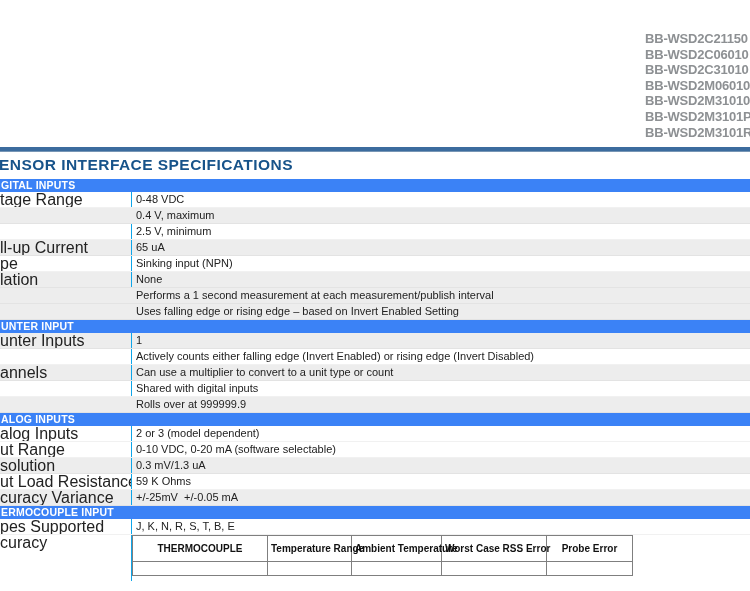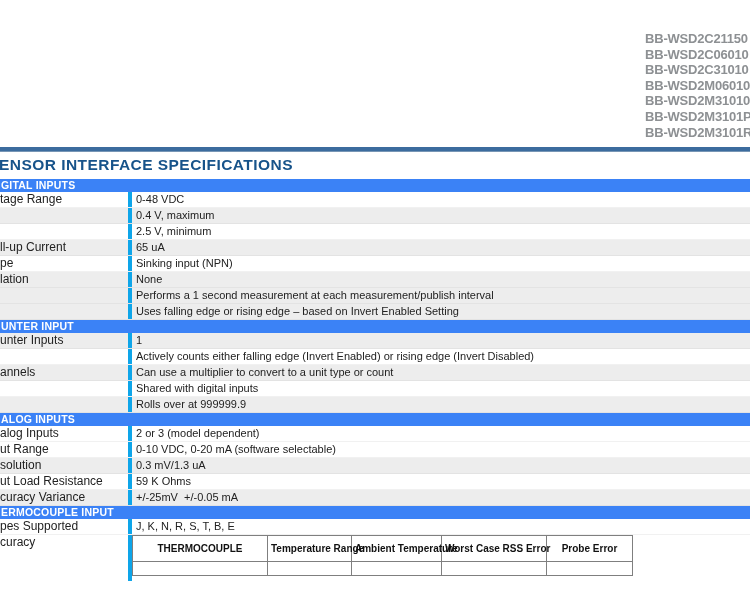--- a/index.html
+++ b/index.html
@@ -14,22 +14,22 @@
 
   .title{position:absolute;top:156px;left:-1px;font-size:15.5px;font-weight:bold;
          color:#17538a;letter-spacing:0.45px;white-space:nowrap;}
 
   .spec{position:absolute;top:179px;left:0;width:750px;}
 
   .bar{height:13px;background:#3b82f6;color:#fff;font-size:10.5px;font-weight:bold;
        line-height:13.5px;padding-left:1px;letter-spacing:0.2px;white-space:nowrap;}
 
   .row{display:flex;height:16px;box-sizing:border-box;border-bottom:1px solid rgba(200,200,200,0.25);}
-  .row.shaded{background:#ededed;}
-  .lbl{flex:0 0 132px;width:132px;border-right:4px solid #0ea5e9;font-size:12px;
+  .row.shaded{background:#ededed;align-items:center;}
+  .lbl{flex:0 0 132px;width:132px;border-right:1px solid #0ea5e9;font-size:16px;
        line-height:15px;color:#222;overflow:hidden;white-space:nowrap;box-sizing:border-box;}
   .val{flex:1;padding-left:4px;font-size:11px;line-height:15px;color:#222;
        white-space:nowrap;overflow:hidden;}
 
   .acc-row{display:flex;height:46px;box-sizing:border-box;}
   .acc-row .val{padding-left:0;}
 
   table.tc{border-collapse:collapse;table-layout:fixed;width:500px;margin:0;}
   table.tc th, table.tc td{border:1px solid #7f7f7f;box-sizing:border-box;}
   table.tc th{font-size:10px;font-weight:bold;color:#111;text-align:center;

